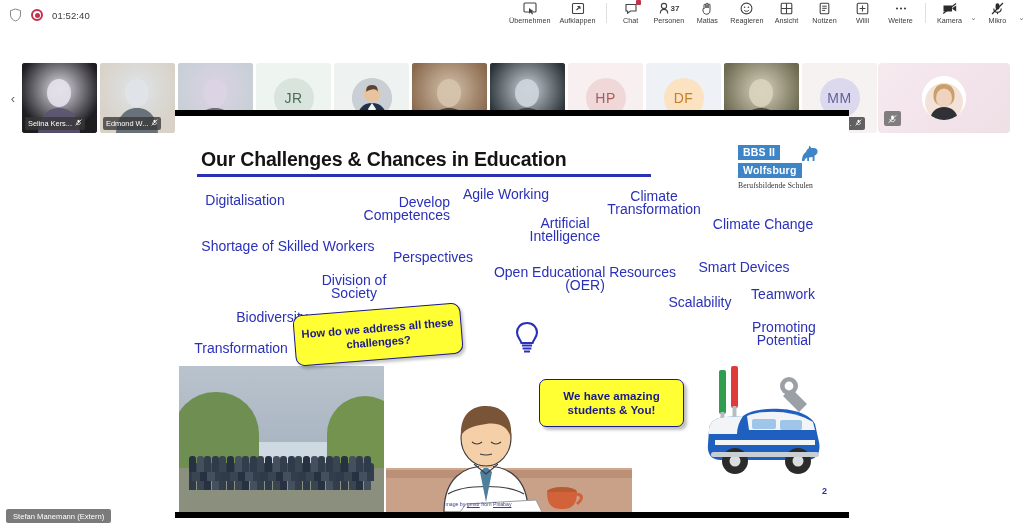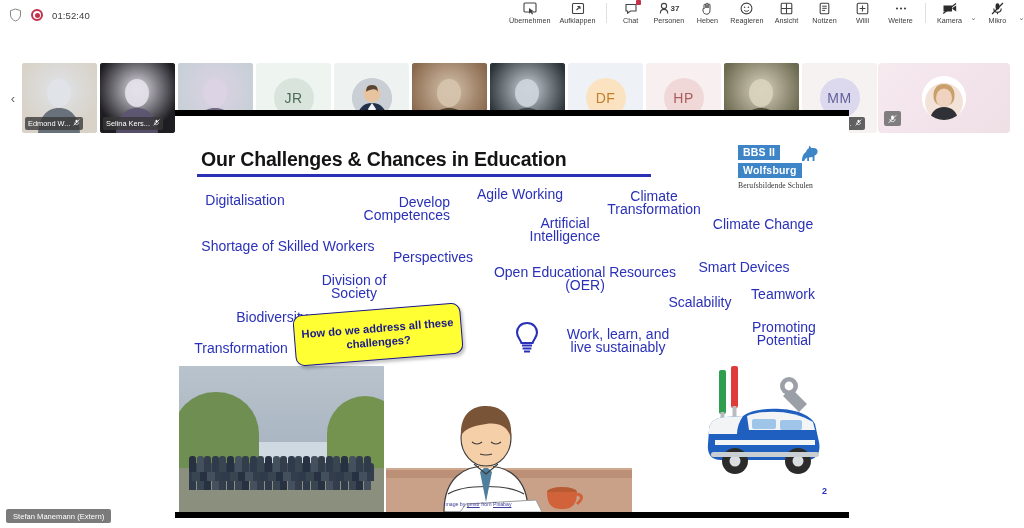--- a/index.html
+++ b/index.html
@@ -275,21 +275,21 @@
         </span>
         <span class="lbl">Personen</span>
       </div>
 
       <div class="tb-item">
         <span class="ico">
           <svg width="12" height="13" viewBox="0 0 12 13">
               <path d="M3 7 V3.2 a1 1 0 0 1 2 0 V6 V2.2 a1 1 0 0 1 2 0 V6 V3 a1 1 0 0 1 2 0 V8.6 c0 2.3-1.4 3.6-3.3 3.6 C3.6 12.2 2.4 11 2.2 9.2 L1.8 7.6 a.9 .9 0 0 1 1.2-.9 Z" fill="none" stroke="#424242" stroke-width="1"></path>
             </svg>
         </span>
-        <span class="lbl">Heben</span>
+        <span class="lbl">Matias</span>
       </div>
 
       <div class="tb-item">
         <span class="ico">
           <svg width="13" height="13" viewBox="0 0 13 13">
               <circle cx="6.5" cy="6.5" r="5.4" fill="none" stroke="#424242" stroke-width="1.1"></circle>
               <circle cx="4.6" cy="5.3" r=".8" fill="#424242"></circle>
               <circle cx="8.4" cy="5.3" r=".8" fill="#424242"></circle>
               <path d="M4.2 8.3 C5.3 9.6 7.7 9.6 8.8 8.3" fill="none" stroke="#424242" stroke-width="1"></path>
             </svg>
@@ -365,45 +365,45 @@
       </div>
       <div class="chev">⌄</div>
 
     </div>
   </div>
 
   <div class="filmstrip">
     <div class="arrow-btn arrow-left">‹</div>
     <div class="arrow-btn arrow-right">›</div>
     <div class="tiles" id="tiles">
+        <div class="tile" style="background: rgb(30, 29, 34);">
+          <div class="tile-photo" style="background: radial-gradient(circle at 50% 38%, rgb(228, 225, 234) 0%, rgb(30, 29, 34) 72%);">
+            <svg width="75" height="70" viewBox="0 0 75 70" style="position:absolute;inset:0;">
+              <ellipse cx="37" cy="30" rx="12" ry="14" fill="#e4e1ea" opacity="0.92"></ellipse>
+              <path d="M37 45 C50 45 57 55 58 70 H16 C17 55 24 45 37 45 Z" fill="#5c5470" opacity="0.9"></path>
+            </svg>
+          </div>
+          <div class="tile-name">
+            <span>Selina Kers...</span>
+            <span class="mic-off"><svg width="7" height="9" viewBox="0 0 13 13">
+                <rect x="4.6" y="1.4" width="3.8" height="6.2" rx="1.9" fill="#fff"></rect>
+                <path d="M2.8 6.6 C2.8 9.2 4.4 10.4 6.5 10.4 C8.6 10.4 10.2 9.2 10.2 6.6" fill="none" stroke="#fff" stroke-width="1.4"></path>
+                <path d="M1 12 L12 1" stroke="#fff" stroke-width="1.5"></path>
+              </svg></span>
+          </div>
+        </div>
         <div class="tile" style="background: rgb(216, 210, 200);">
           <div class="tile-photo" style="background: radial-gradient(circle at 50% 38%, rgb(223, 227, 232) 0%, rgb(216, 210, 200) 72%);">
             <svg width="75" height="70" viewBox="0 0 75 70" style="position:absolute;inset:0;">
               <ellipse cx="37" cy="30" rx="12" ry="14" fill="#dfe3e8" opacity="0.92"></ellipse>
               <path d="M37 45 C50 45 57 55 58 70 H16 C17 55 24 45 37 45 Z" fill="#5c6670" opacity="0.9"></path>
             </svg>
           </div>
           <div class="tile-name">
             <span>Edmond W...</span>
-            <span class="mic-off"><svg width="7" height="9" viewBox="0 0 13 13">
-                <rect x="4.6" y="1.4" width="3.8" height="6.2" rx="1.9" fill="#fff"></rect>
-                <path d="M2.8 6.6 C2.8 9.2 4.4 10.4 6.5 10.4 C8.6 10.4 10.2 9.2 10.2 6.6" fill="none" stroke="#fff" stroke-width="1.4"></path>
-                <path d="M1 12 L12 1" stroke="#fff" stroke-width="1.5"></path>
-              </svg></span>
-          </div>
-        </div>
-        <div class="tile" style="background: rgb(30, 29, 34);">
-          <div class="tile-photo" style="background: radial-gradient(circle at 50% 38%, rgb(228, 225, 234) 0%, rgb(30, 29, 34) 72%);">
-            <svg width="75" height="70" viewBox="0 0 75 70" style="position:absolute;inset:0;">
-              <ellipse cx="37" cy="30" rx="12" ry="14" fill="#e4e1ea" opacity="0.92"></ellipse>
-              <path d="M37 45 C50 45 57 55 58 70 H16 C17 55 24 45 37 45 Z" fill="#5c5470" opacity="0.9"></path>
-            </svg>
-          </div>
-          <div class="tile-name">
-            <span>Selina Kers...</span>
             <span class="mic-off"><svg width="7" height="9" viewBox="0 0 13 13">
                 <rect x="4.6" y="1.4" width="3.8" height="6.2" rx="1.9" fill="#fff"></rect>
                 <path d="M2.8 6.6 C2.8 9.2 4.4 10.4 6.5 10.4 C8.6 10.4 10.2 9.2 10.2 6.6" fill="none" stroke="#fff" stroke-width="1.4"></path>
                 <path d="M1 12 L12 1" stroke="#fff" stroke-width="1.5"></path>
               </svg></span>
           </div>
         </div>
         <div class="tile" style="background: rgb(199, 207, 214);">
           <div class="tile-photo" style="background: radial-gradient(circle at 50% 38%, rgb(220, 211, 228) 0%, rgb(199, 207, 214) 72%);">
             <svg width="75" height="70" viewBox="0 0 75 70" style="position:absolute;inset:0;">
@@ -470,35 +470,35 @@
           </div>
           <div class="tile-name">
             <span>Matias Kip...</span>
             <span class="mic-off"><svg width="7" height="9" viewBox="0 0 13 13">
                 <rect x="4.6" y="1.4" width="3.8" height="6.2" rx="1.9" fill="#fff"></rect>
                 <path d="M2.8 6.6 C2.8 9.2 4.4 10.4 6.5 10.4 C8.6 10.4 10.2 9.2 10.2 6.6" fill="none" stroke="#fff" stroke-width="1.4"></path>
                 <path d="M1 12 L12 1" stroke="#fff" stroke-width="1.5"></path>
               </svg></span>
           </div>
         </div>
+        <div class="tile" style="background: rgb(247, 239, 240);">
+          <div class="tile-av" style="background: rgb(240, 216, 216); color: rgb(168, 92, 92);">HP</div>
+          <div class="tile-name">
+            <span>Horacio Po...</span>
+            <span class="mic-off"><svg width="7" height="9" viewBox="0 0 13 13">
+                <rect x="4.6" y="1.4" width="3.8" height="6.2" rx="1.9" fill="#fff"></rect>
+                <path d="M2.8 6.6 C2.8 9.2 4.4 10.4 6.5 10.4 C8.6 10.4 10.2 9.2 10.2 6.6" fill="none" stroke="#fff" stroke-width="1.4"></path>
+                <path d="M1 12 L12 1" stroke="#fff" stroke-width="1.5"></path>
+              </svg></span>
+          </div>
+        </div>
         <div class="tile" style="background: rgb(238, 242, 247);">
           <div class="tile-av" style="background: rgb(251, 226, 192); color: rgb(194, 128, 44);">DF</div>
           <div class="tile-name">
             <span>Dr. Susann...</span>
-            <span class="mic-off"><svg width="7" height="9" viewBox="0 0 13 13">
-                <rect x="4.6" y="1.4" width="3.8" height="6.2" rx="1.9" fill="#fff"></rect>
-                <path d="M2.8 6.6 C2.8 9.2 4.4 10.4 6.5 10.4 C8.6 10.4 10.2 9.2 10.2 6.6" fill="none" stroke="#fff" stroke-width="1.4"></path>
-                <path d="M1 12 L12 1" stroke="#fff" stroke-width="1.5"></path>
-              </svg></span>
-          </div>
-        </div>
-        <div class="tile" style="background: rgb(247, 239, 240);">
-          <div class="tile-av" style="background: rgb(240, 216, 216); color: rgb(168, 92, 92);">HP</div>
-          <div class="tile-name">
-            <span>Horacio Po...</span>
             <span class="mic-off"><svg width="7" height="9" viewBox="0 0 13 13">
                 <rect x="4.6" y="1.4" width="3.8" height="6.2" rx="1.9" fill="#fff"></rect>
                 <path d="M2.8 6.6 C2.8 9.2 4.4 10.4 6.5 10.4 C8.6 10.4 10.2 9.2 10.2 6.6" fill="none" stroke="#fff" stroke-width="1.4"></path>
                 <path d="M1 12 L12 1" stroke="#fff" stroke-width="1.5"></path>
               </svg></span>
           </div>
         </div>
         <div class="tile active" style="background: rgb(109, 106, 82);">
           <div class="tile-photo" style="background: radial-gradient(circle at 50% 38%, rgb(217, 211, 189) 0%, rgb(109, 106, 82) 72%);">
             <svg width="75" height="70" viewBox="0 0 75 70" style="position:absolute;inset:0;">
@@ -562,41 +562,39 @@
         <div class="logo-row">
           <span class="logo-box logo-box2">Wolfsburg</span>
         </div>
         <div class="logo-sub">Berufsbildende Schulen</div>
       </div>
 
       <div class="cloud" id="cloud">
           <div class="word" style="left: 24px; top: 78px; width: 92px;">Digitalisation</div>
           <div class="word" style="left: 175px; top: 80px; width: 100px; text-align: right;">Develop
 Competences</div>
-          <div class="word" style="left: 297px; top: 72px; width: 96px;">Agile Working</div>
+          <div class="word" style="left: 283px; top: 72px; width: 96px;">Agile Working</div>
           <div class="word" style="left: 424px; top: 74px; width: 110px;">Climate
 Transformation</div>
           <div class="word" style="left: 347px; top: 101px; width: 86px;">Artificial
 Intelligence</div>
           <div class="word" style="left: 536px; top: 102px; width: 104px;">Climate Change</div>
           <div class="word" style="left: 22px; top: 124px; width: 182px;">Shortage of Skilled Workers</div>
           <div class="word" style="left: 215px; top: 135px; width: 86px;">Perspectives</div>
           <div class="word" style="left: 315px; top: 150px; width: 190px;">Open Educational Resources
 (OER)</div>
           <div class="word" style="left: 520px; top: 145px; width: 98px;">Smart Devices</div>
           <div class="word" style="left: 137px; top: 158px; width: 84px;">Division of
 Society</div>
           <div class="word" style="left: 488px; top: 180px; width: 74px;">Scalability</div>
           <div class="word" style="left: 570px; top: 172px; width: 76px;">Teamwork</div>
           <div class="word" style="left: 54px; top: 195px; width: 86px;">Biodiversity</div>
           <div class="word" style="left: 570px; top: 205px; width: 78px;">Promoting
 Potential</div>
           <div class="word" style="left: 13px; top: 226px; width: 106px;">Transformation</div>
-          <div class="word" style="left: 388px; top: 212px; width: 110px;">Work, learn, and
-live sustainably</div>
         </div>
 
       <div class="photo-group">
         <div class="pg-sky"></div>
         <div class="pg-bld"></div>
         <div class="pg-hedge-l"></div>
         <div class="pg-hedge-r"></div>
         <div class="pg-ground"></div>
         <div class="pg-crowd" id="crowd">
             <div class="pg-p" style="left: 0px; bottom: 0px; height: 20px; background: rgb(47, 59, 74);"></div>
@@ -747,20 +745,24 @@
           <circle cx="103" cy="97" r="5.5" fill="#d9dde0"></circle>
 
           <rect x="16" y="88" width="108" height="5" rx="2.5" fill="#c9ced2"></rect>
         </svg>
       </div>
 
       <div class="callout1">
         <span>How do we address
 all these challenges?</span>
       </div>
+      <div class="callout2">
+        <span>We have amazing
+students &amp; You!</span>
+      </div>
 
       <div class="slide-num">2</div>
     </div>
   </div>
 
   <div class="namebar">
     <span>Stefan Manemann (Extern)</span>
   </div>
 
 </div>

